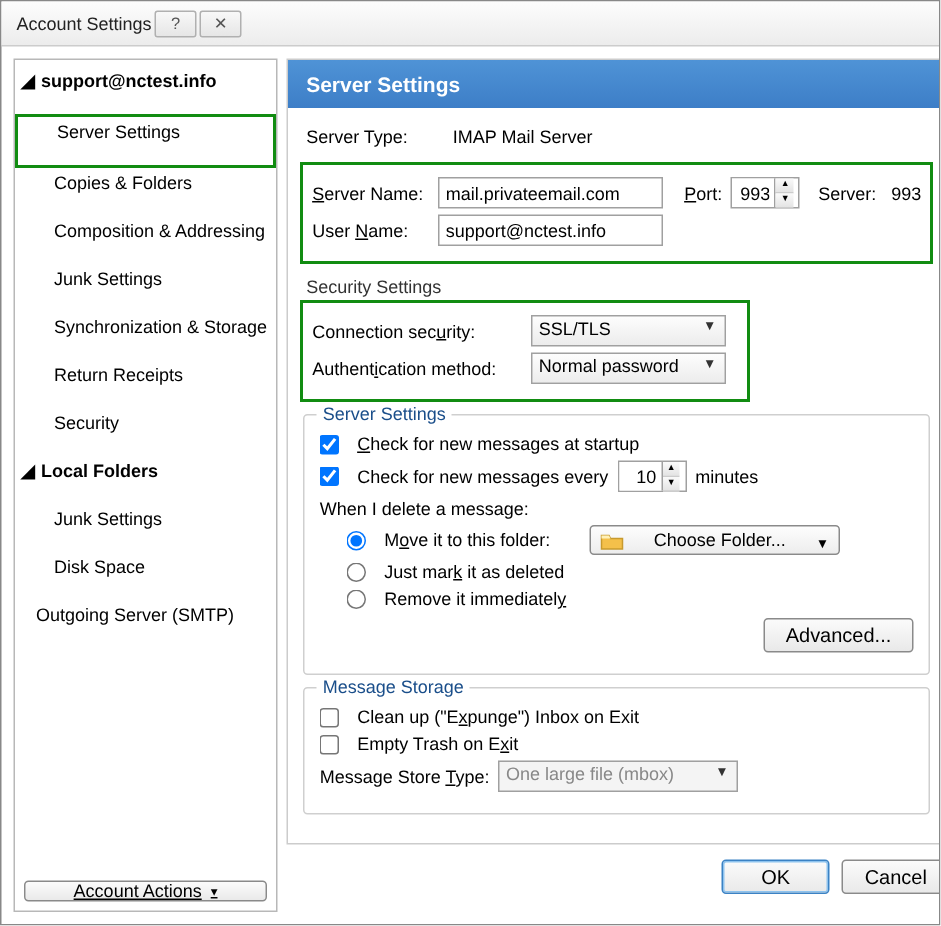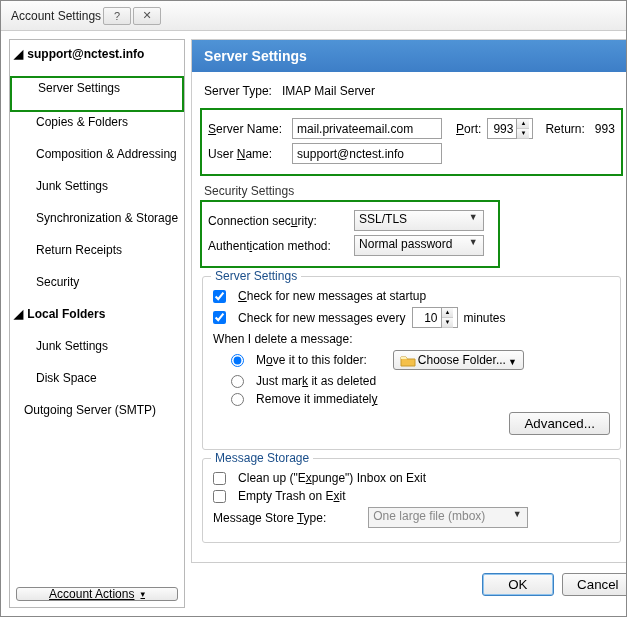--- a/index.html
+++ b/index.html
@@ -134,32 +134,32 @@
 .radio, .check {
   width:13px; height:13px; display:inline-block; vertical-align:middle;
   margin-right:6px;
 }
 .button {
   border:1px solid #8a8a8a; background:linear-gradient(#fbfbfb,#e9e9e9);
   border-radius:3px; padding: 3px 14px;
 }
 .button.default { border:1px solid #3b82c4; box-shadow:0 0 0 1px #8ec3ee inset; }
 .folder-btn {
-  display:flex; align-items:flex-end; gap:2px;
+  display:flex; align-items:flex-end; gap:20px;
   border:1px solid #8a8a8a; background:linear-gradient(#fdfdfd,#ededed);
   padding:2px 6px; border-radius:3px;
 }
 .folder-icon {
   width:16px;height:13px;
 }
 .footer {
   display:flex; justify-content:flex-end; gap:8px;
   padding: 10px 12px 12px;
 }
-.disabled { color:#888;margin-left:36px; }
+.disabled { color:#888; }
 .plain-legend { color:#333; margin:8px 0 2px 12px; }
 </style>
 </head>
 <body>
 
 <div class="window">
 
   <div class="title-bar">
     <span class="title">Account Settings</span>
     <div class="window-controls">
@@ -202,37 +202,37 @@
     </div>
 
     <div class="main">
       <div class="scroll-area">
 
         <div class="header-band">Server Settings</div>
 
         <div class="section">
           <div class="row">
             <span class="lbl">Server Type:</span>
-            <span style="margin-left:4px;">IMAP Mail Server</span>
+            <span style="margin-left:24px;">IMAP Mail Server</span>
           </div>
         </div>
 
         <div class="green-box">
           <div class="row">
             <span class="lbl" style="width:78px;"><span class="underline-key">S</span>erver Name:</span>
             <input class="text" style="width: 150px;" value="mail.privateemail.com">
             <span style="margin-left:8px;"><span class="underline-key">P</span>ort:</span>
             <div class="spin">
               <input value="993" style="">
               <div class="arrows">
                   <span>▲</span>
                   <span>▼</span>
                 </div>
             </div>
-            <span style="margin-left:6px;">Return:</span>
+            <span style="margin-left:6px;">Server:</span>
             <span style="margin-left:4px;">993</span>
           </div>
           <div class="row">
             <span class="lbl" style="width:78px;">User <span class="underline-key">N</span>ame:</span>
             <input class="text" style="width: 150px;" value="support@nctest.info">
           </div>
         </div>
 
         <div class="plain-legend">Security Settings</div>
         <div class="green-box" style="margin-top:0;width:300px;">

